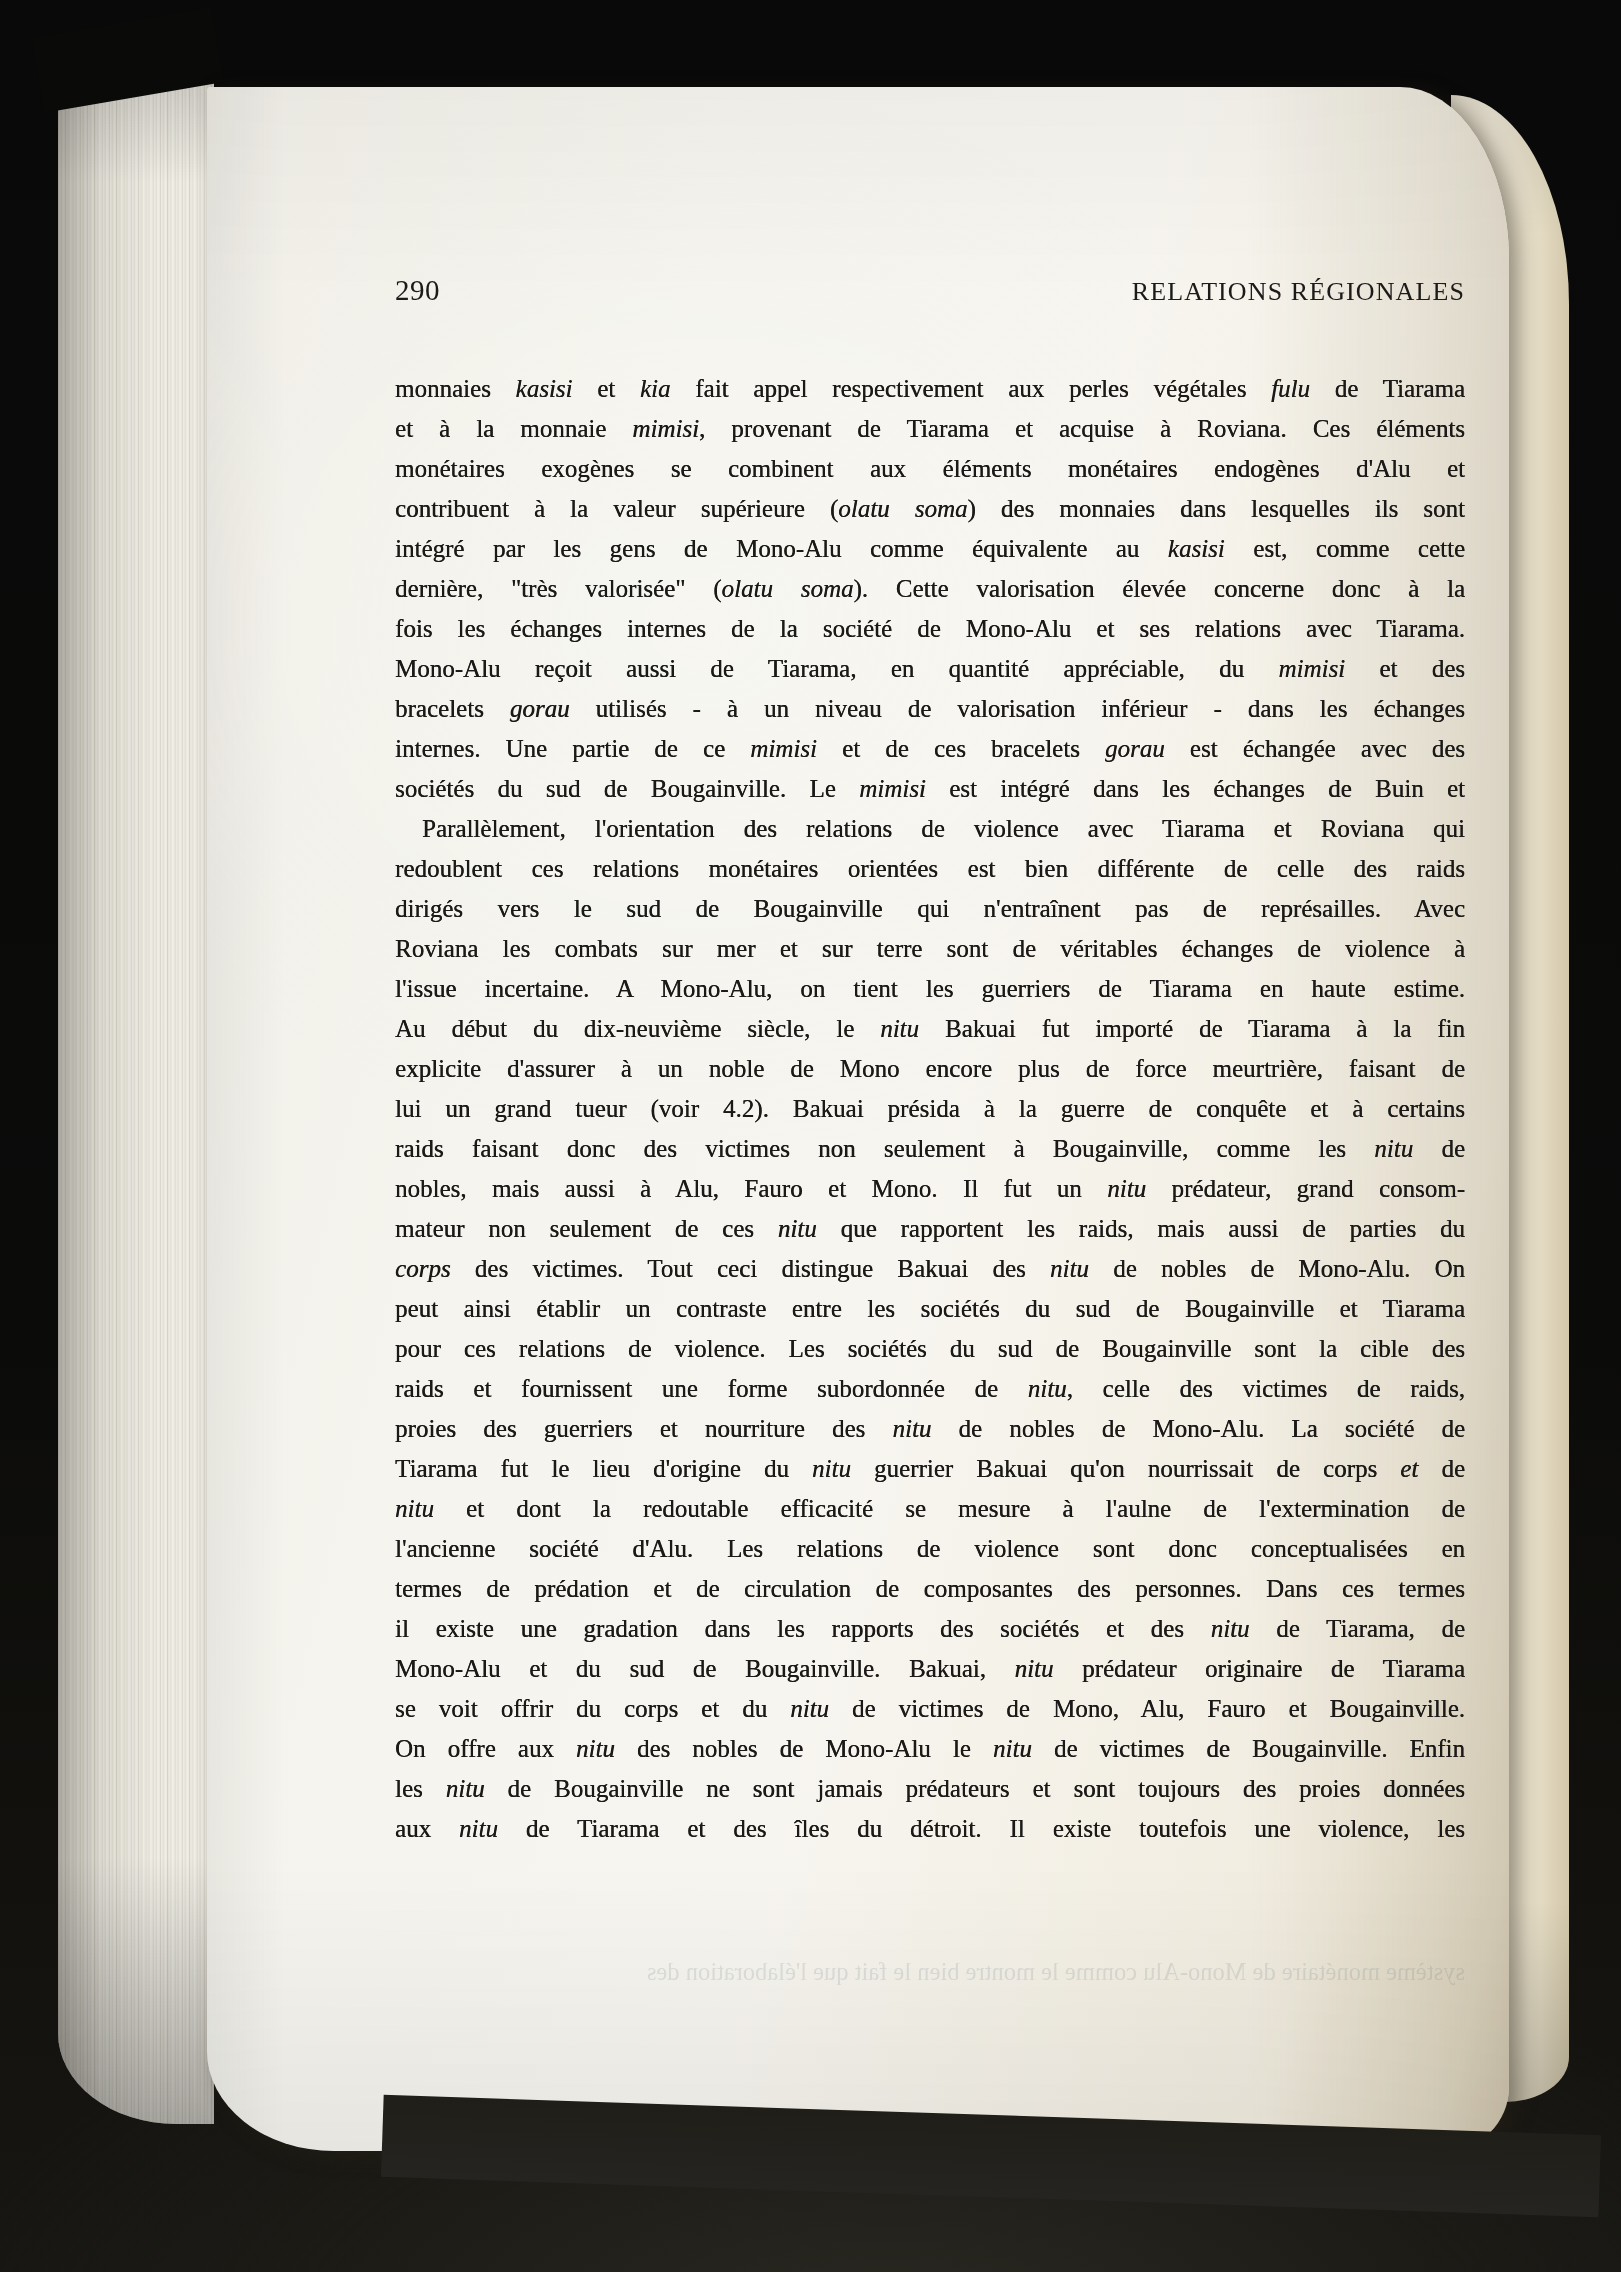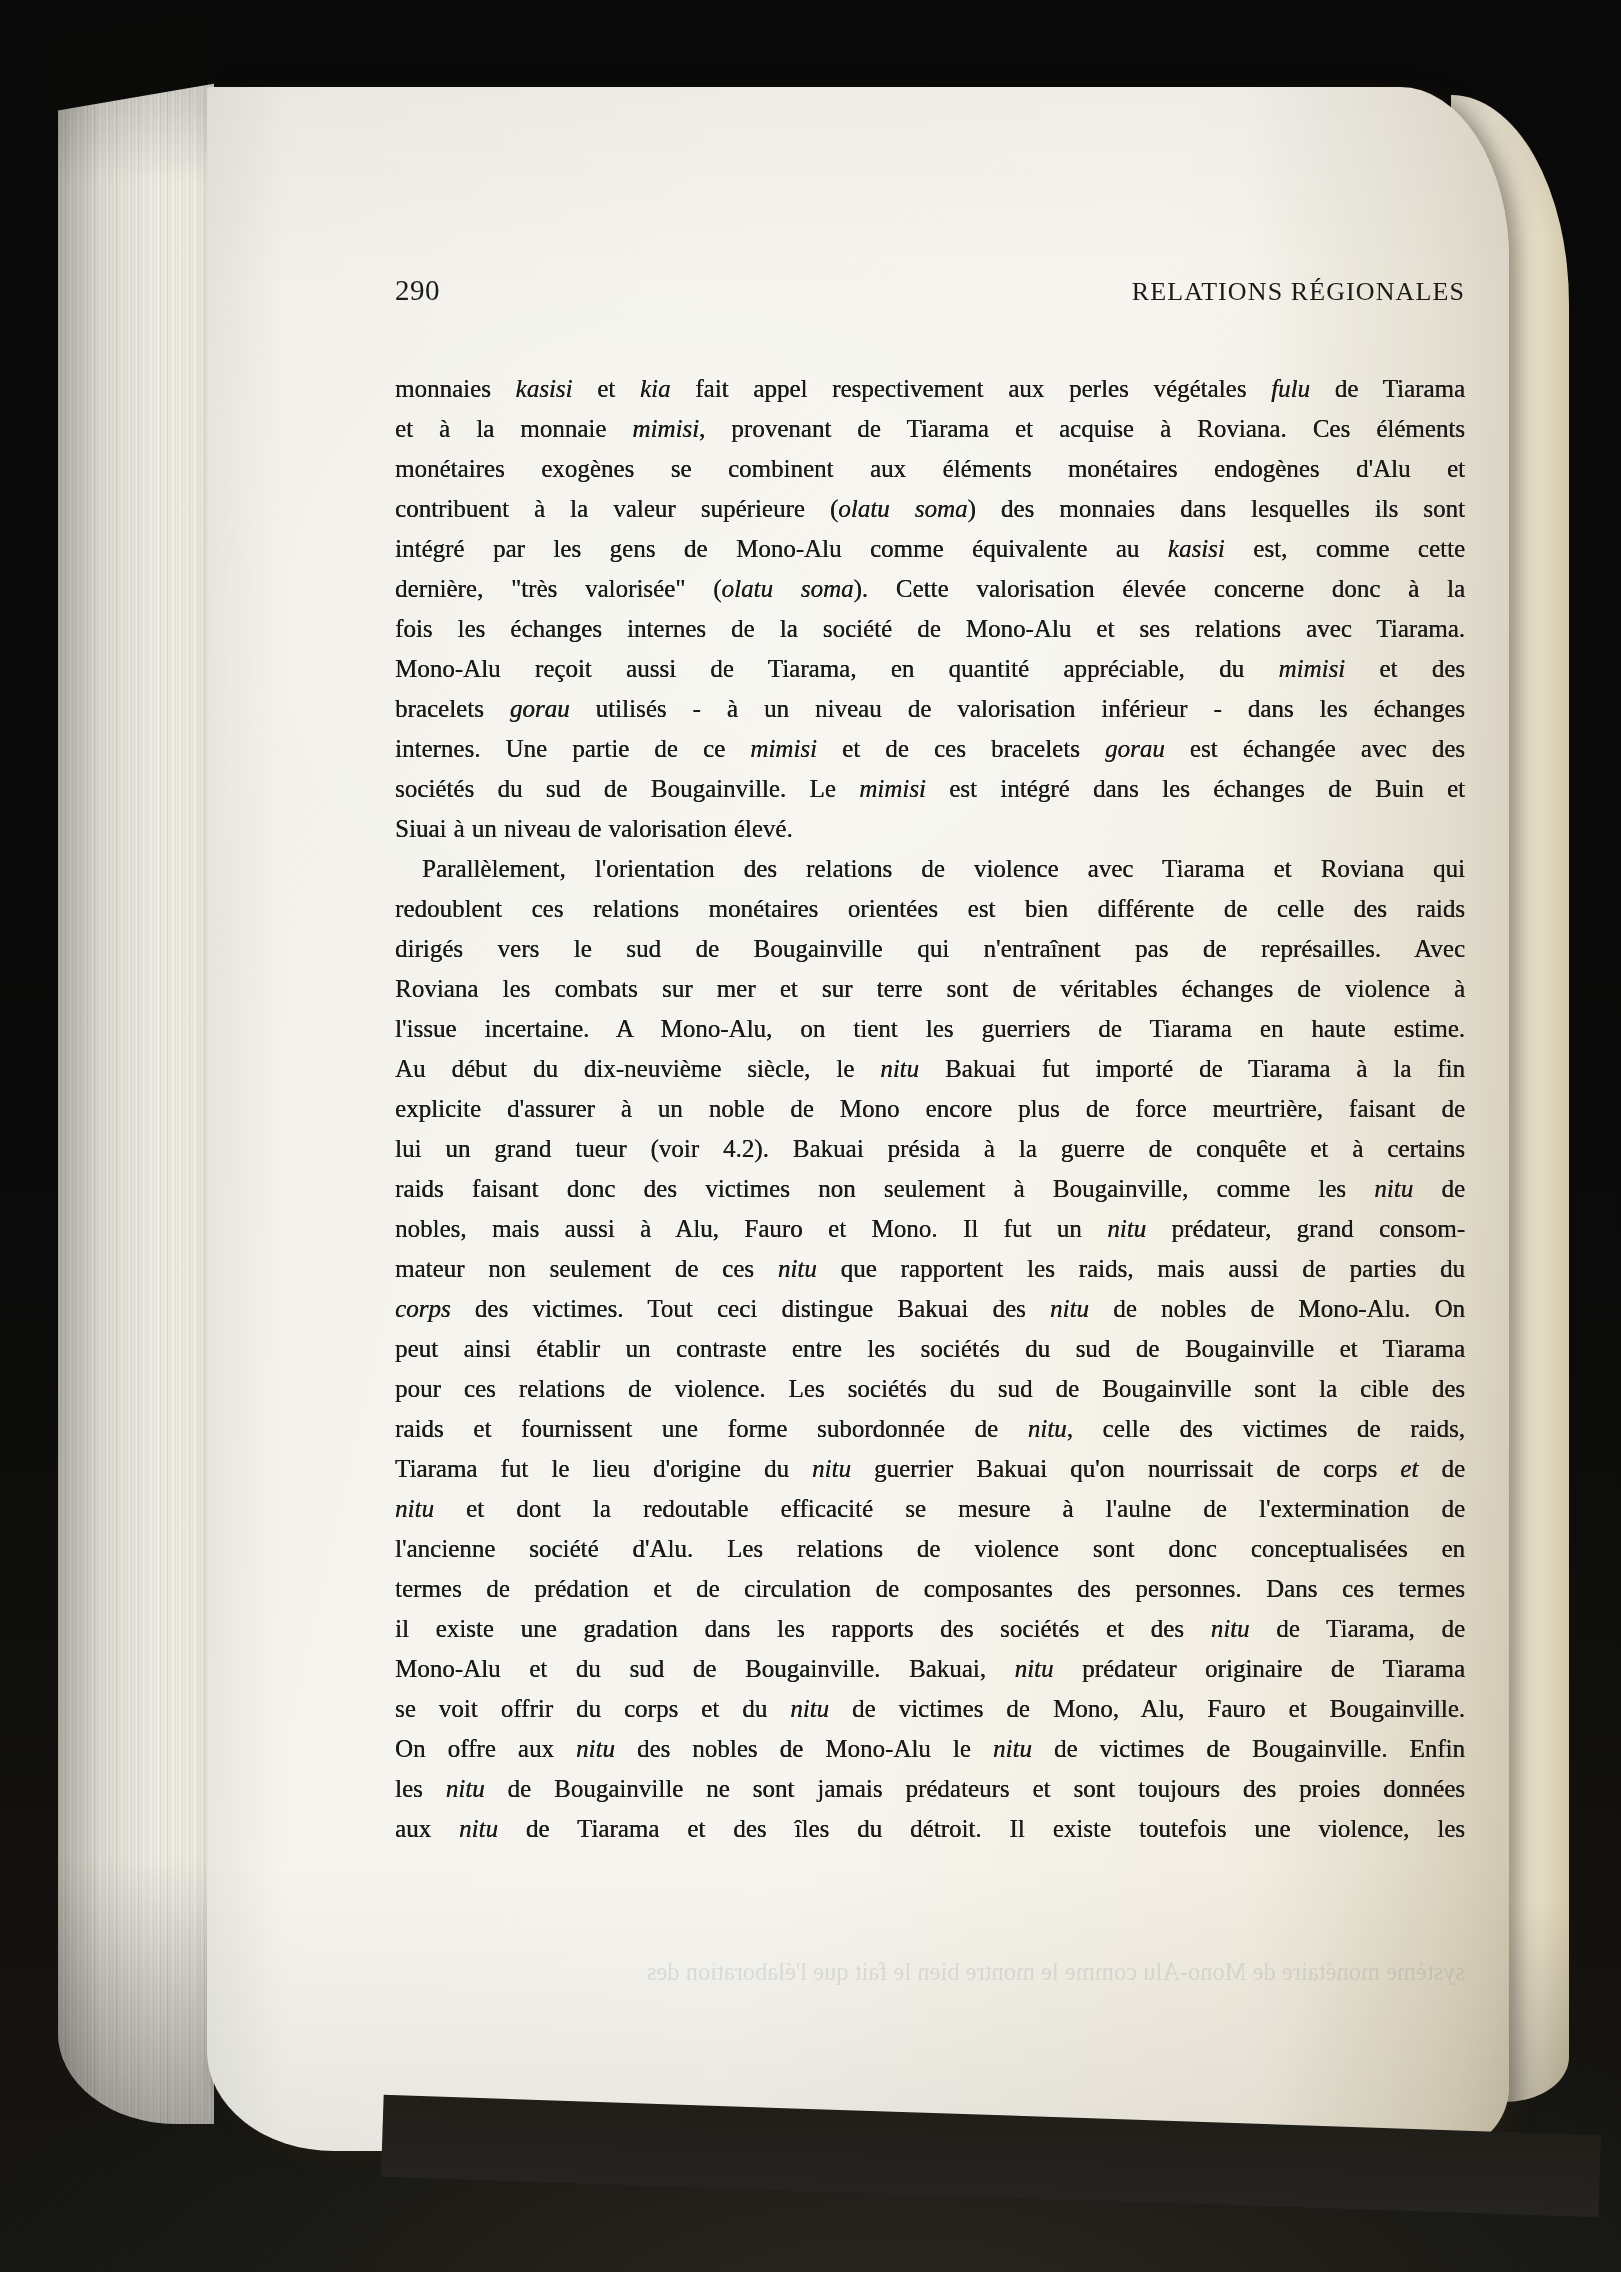--- a/index.html
+++ b/index.html
@@ -118,36 +118,36 @@
         <div class="line j"><span>et à la monnaie </span><span class="it">mimisi</span><span>, provenant de Tiarama et acquise à Roviana. Ces éléments</span></div>
         <div class="line j"><span>monétaires exogènes se combinent aux éléments monétaires endogènes d'Alu et</span></div>
         <div class="line j"><span>contribuent à la valeur supérieure (</span><span class="it">olatu soma</span><span>) des monnaies dans lesquelles ils sont</span></div>
         <div class="line j"><span>intégré par les gens de Mono-Alu comme équivalente au </span><span class="it">kasisi</span><span> est, comme cette</span></div>
         <div class="line j"><span>dernière, "très valorisée" (</span><span class="it">olatu soma</span><span>). Cette valorisation élevée concerne donc à la</span></div>
         <div class="line j"><span>fois les échanges internes de la société de Mono-Alu et ses relations avec Tiarama.</span></div>
         <div class="line j"><span>Mono-Alu reçoit aussi de Tiarama, en quantité appréciable, du </span><span class="it">mimisi</span><span> et des</span></div>
         <div class="line j"><span>bracelets </span><span class="it">gorau</span><span> utilisés - à un niveau de valorisation inférieur - dans les échanges</span></div>
         <div class="line j"><span>internes. Une partie de ce </span><span class="it">mimisi</span><span> et de ces bracelets </span><span class="it">gorau</span><span> est échangée avec des</span></div>
         <div class="line j"><span>sociétés du sud de Bougainville. Le </span><span class="it">mimisi</span><span> est intégré dans les échanges de Buin et</span></div>
-        <div class="line"><span>Siuai à un niveau de valorisation élevé.</span></div>
         <div class="line j ind"><span>Parallèlement, l'orientation des relations de violence avec Tiarama et Roviana qui</span></div>
         <div class="line j"><span>redoublent ces relations monétaires orientées est bien différente de celle des raids</span></div>
         <div class="line j"><span>dirigés vers le sud de Bougainville qui n'entraînent pas de représailles. Avec</span></div>
         <div class="line j"><span>Roviana les combats sur mer et sur terre sont de véritables échanges de violence à</span></div>
         <div class="line j"><span>l'issue incertaine. A Mono-Alu, on tient les guerriers de Tiarama en haute estime.</span></div>
         <div class="line j"><span>Au début du dix-neuvième siècle, le </span><span class="it">nitu</span><span> Bakuai fut importé de Tiarama à la fin</span></div>
         <div class="line j"><span>explicite d'assurer à un noble de Mono encore plus de force meurtrière, faisant de</span></div>
         <div class="line j"><span>lui un grand tueur (voir 4.2). Bakuai présida à la guerre de conquête et à certains</span></div>
         <div class="line j"><span>raids faisant donc des victimes non seulement à Bougainville, comme les </span><span class="it">nitu</span><span> de</span></div>
         <div class="line j"><span>nobles, mais aussi à Alu, Fauro et Mono. Il fut un </span><span class="it">nitu</span><span> prédateur, grand consom-</span></div>
         <div class="line j"><span>mateur non seulement de ces </span><span class="it">nitu</span><span> que rapportent les raids, mais aussi de parties du</span></div>
         <div class="line j"><span class="it">corps</span><span> des victimes. Tout ceci distingue Bakuai des </span><span class="it">nitu</span><span> de nobles de Mono-Alu. On</span></div>
         <div class="line j"><span>peut ainsi établir un contraste entre les sociétés du sud de Bougainville et Tiarama</span></div>
         <div class="line j"><span>pour ces relations de violence. Les sociétés du sud de Bougainville sont la cible des</span></div>
         <div class="line j"><span>raids et fournissent une forme subordonnée de </span><span class="it">nitu</span><span>, celle des victimes de raids,</span></div>
+        <div class="line j"><span>proies des guerriers et nourriture des </span><span class="it">nitu</span><span> de nobles de Mono-Alu. La société de</span></div>
         <div class="line j"><span>Tiarama fut le lieu d'origine du </span><span class="it">nitu</span><span> guerrier Bakuai qu'on nourrissait de corps </span><span class="it">et</span><span> de</span></div>
         <div class="line j"><span class="it">nitu</span><span> et dont la redoutable efficacité se mesure à l'aulne de l'extermination de</span></div>
         <div class="line j"><span>l'ancienne société d'Alu. Les relations de violence sont donc conceptualisées en</span></div>
         <div class="line j"><span>termes de prédation et de circulation de composantes des personnes. Dans ces termes</span></div>
         <div class="line j"><span>il existe une gradation dans les rapports des sociétés et des </span><span class="it">nitu</span><span> de Tiarama, de</span></div>
         <div class="line j"><span>Mono-Alu et du sud de Bougainville. Bakuai, </span><span class="it">nitu</span><span> prédateur originaire de Tiarama</span></div>
         <div class="line j"><span>se voit offrir du corps et du </span><span class="it">nitu</span><span> de victimes de Mono, Alu, Fauro et Bougainville.</span></div>
         <div class="line j"><span>On offre aux </span><span class="it">nitu</span><span> des nobles de Mono-Alu le </span><span class="it">nitu</span><span> de victimes de Bougainville. Enfin</span></div>
         <div class="line j"><span>les </span><span class="it">nitu</span><span> de Bougainville ne sont jamais prédateurs et sont toujours des proies données</span></div>
         <div class="line j"><span>aux </span><span class="it">nitu</span><span> de Tiarama et des îles du détroit. Il existe toutefois une violence, les</span></div>

